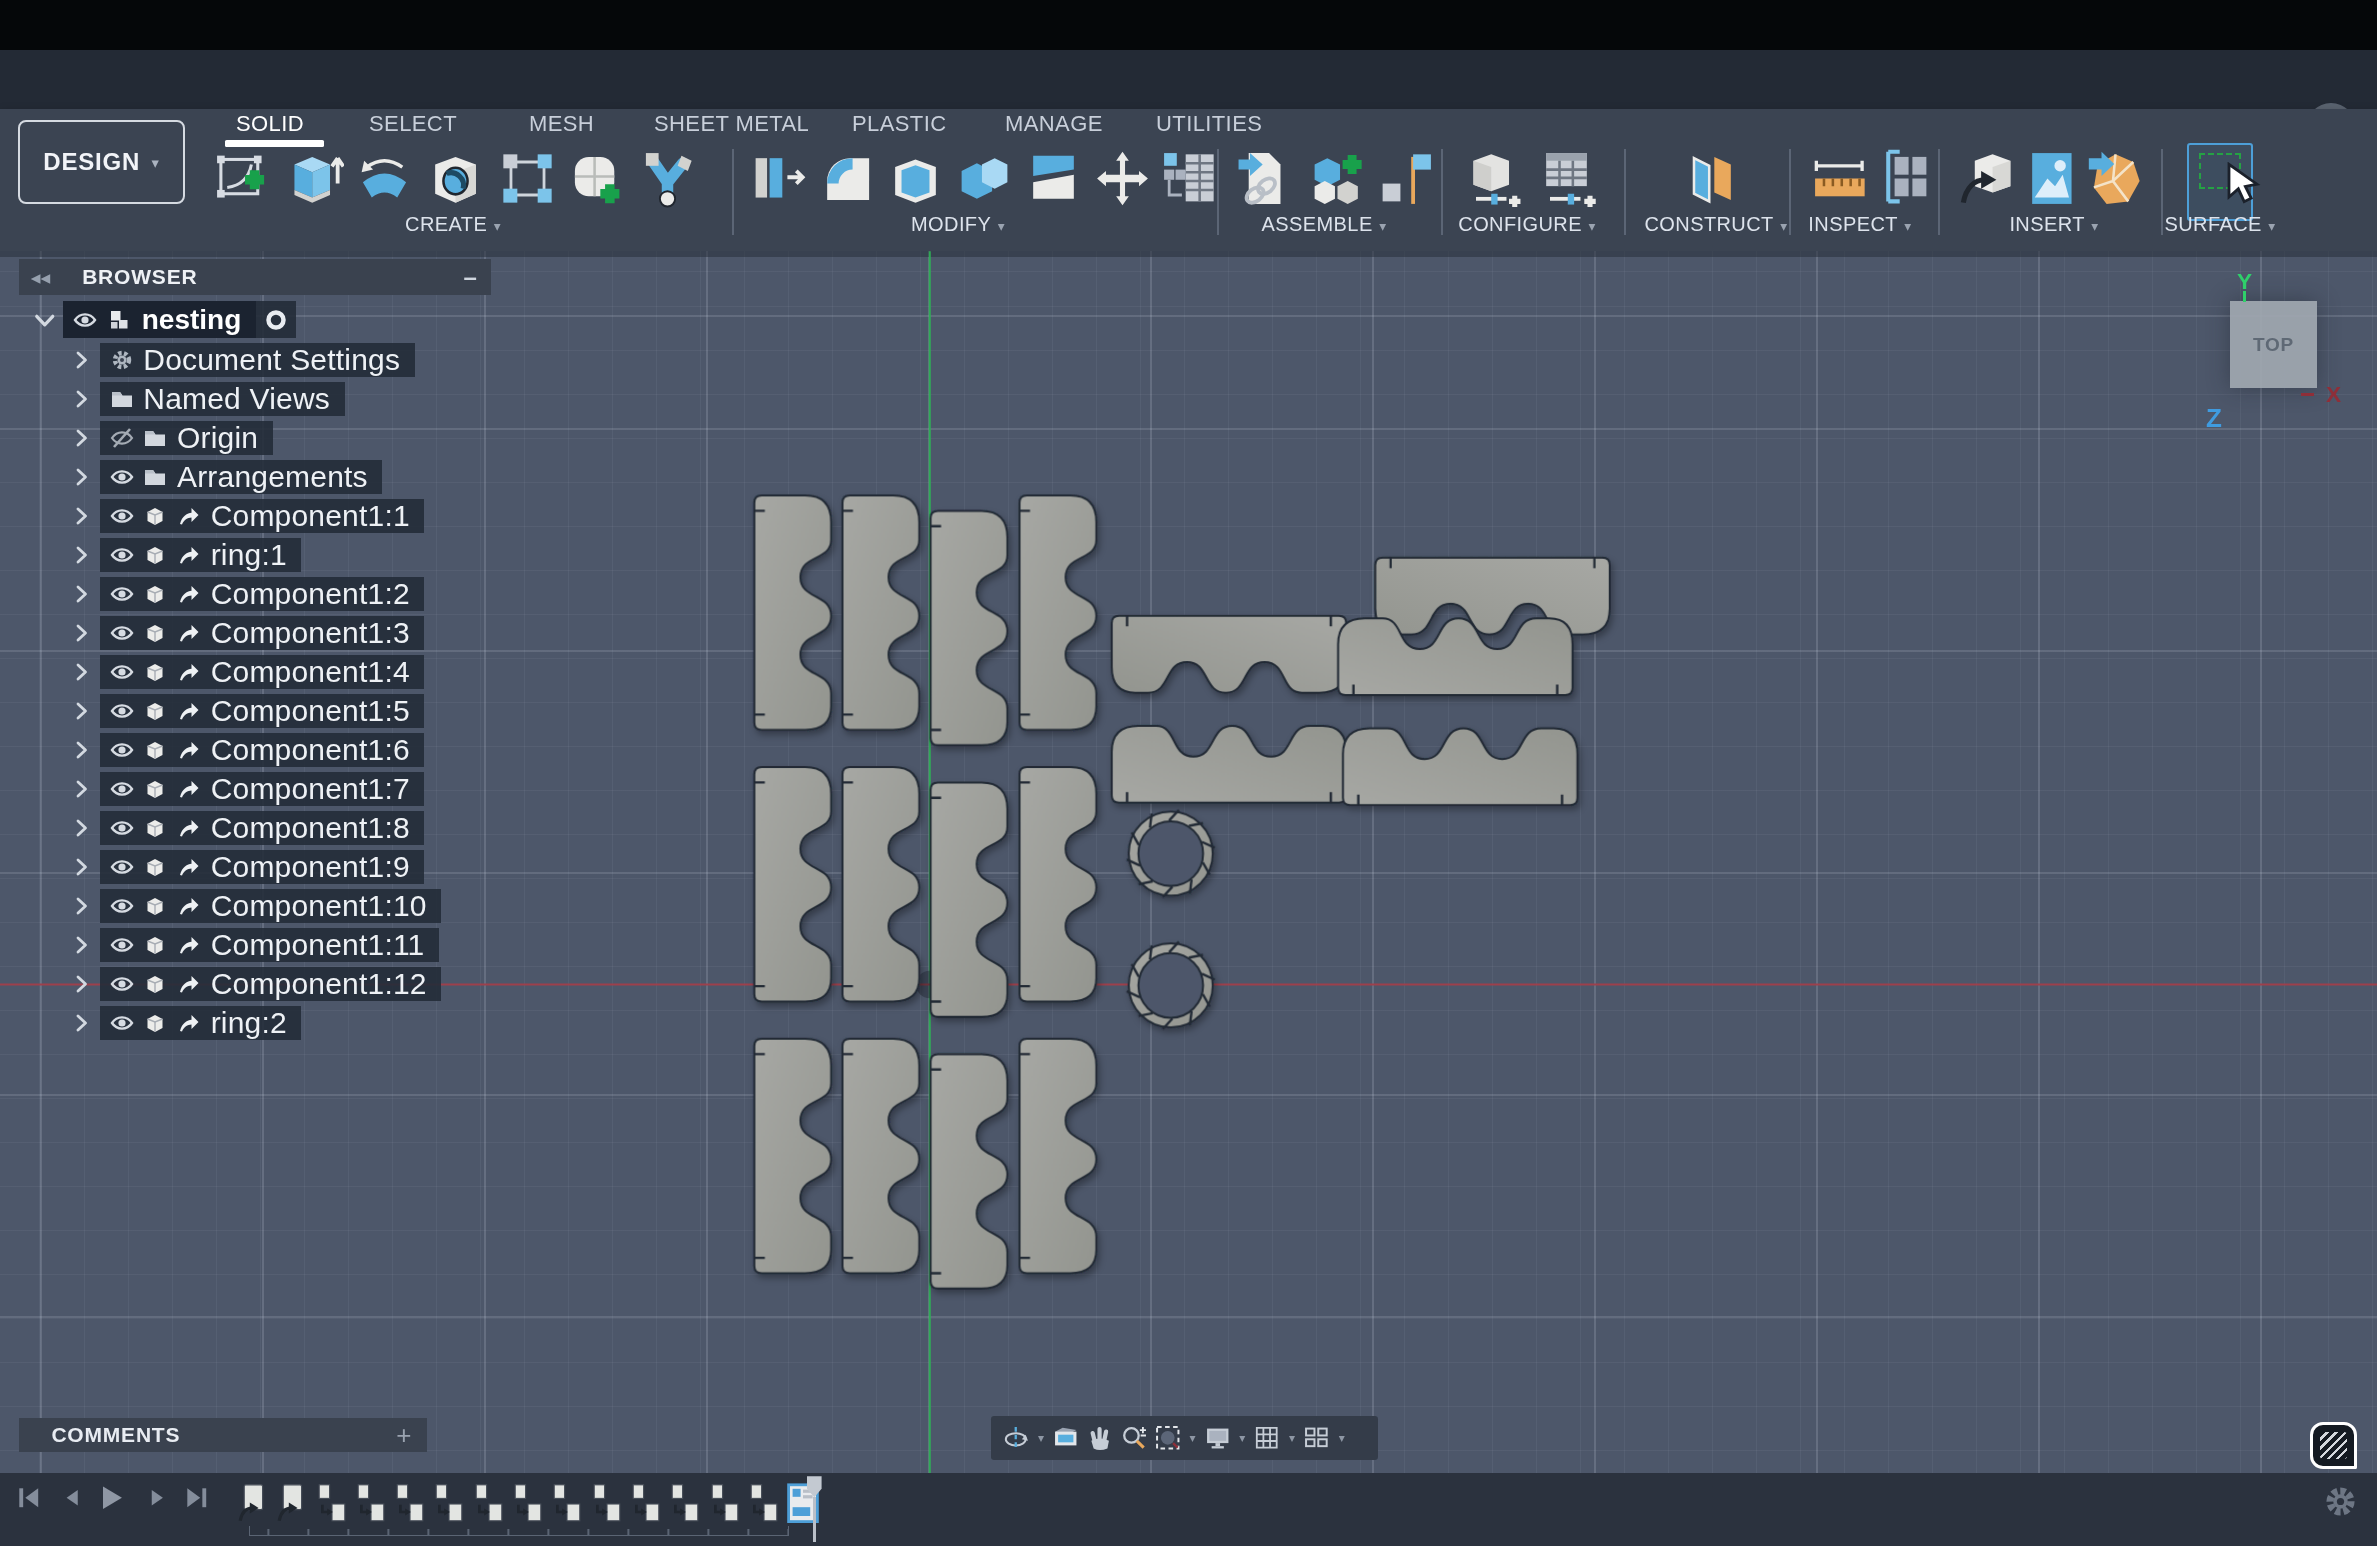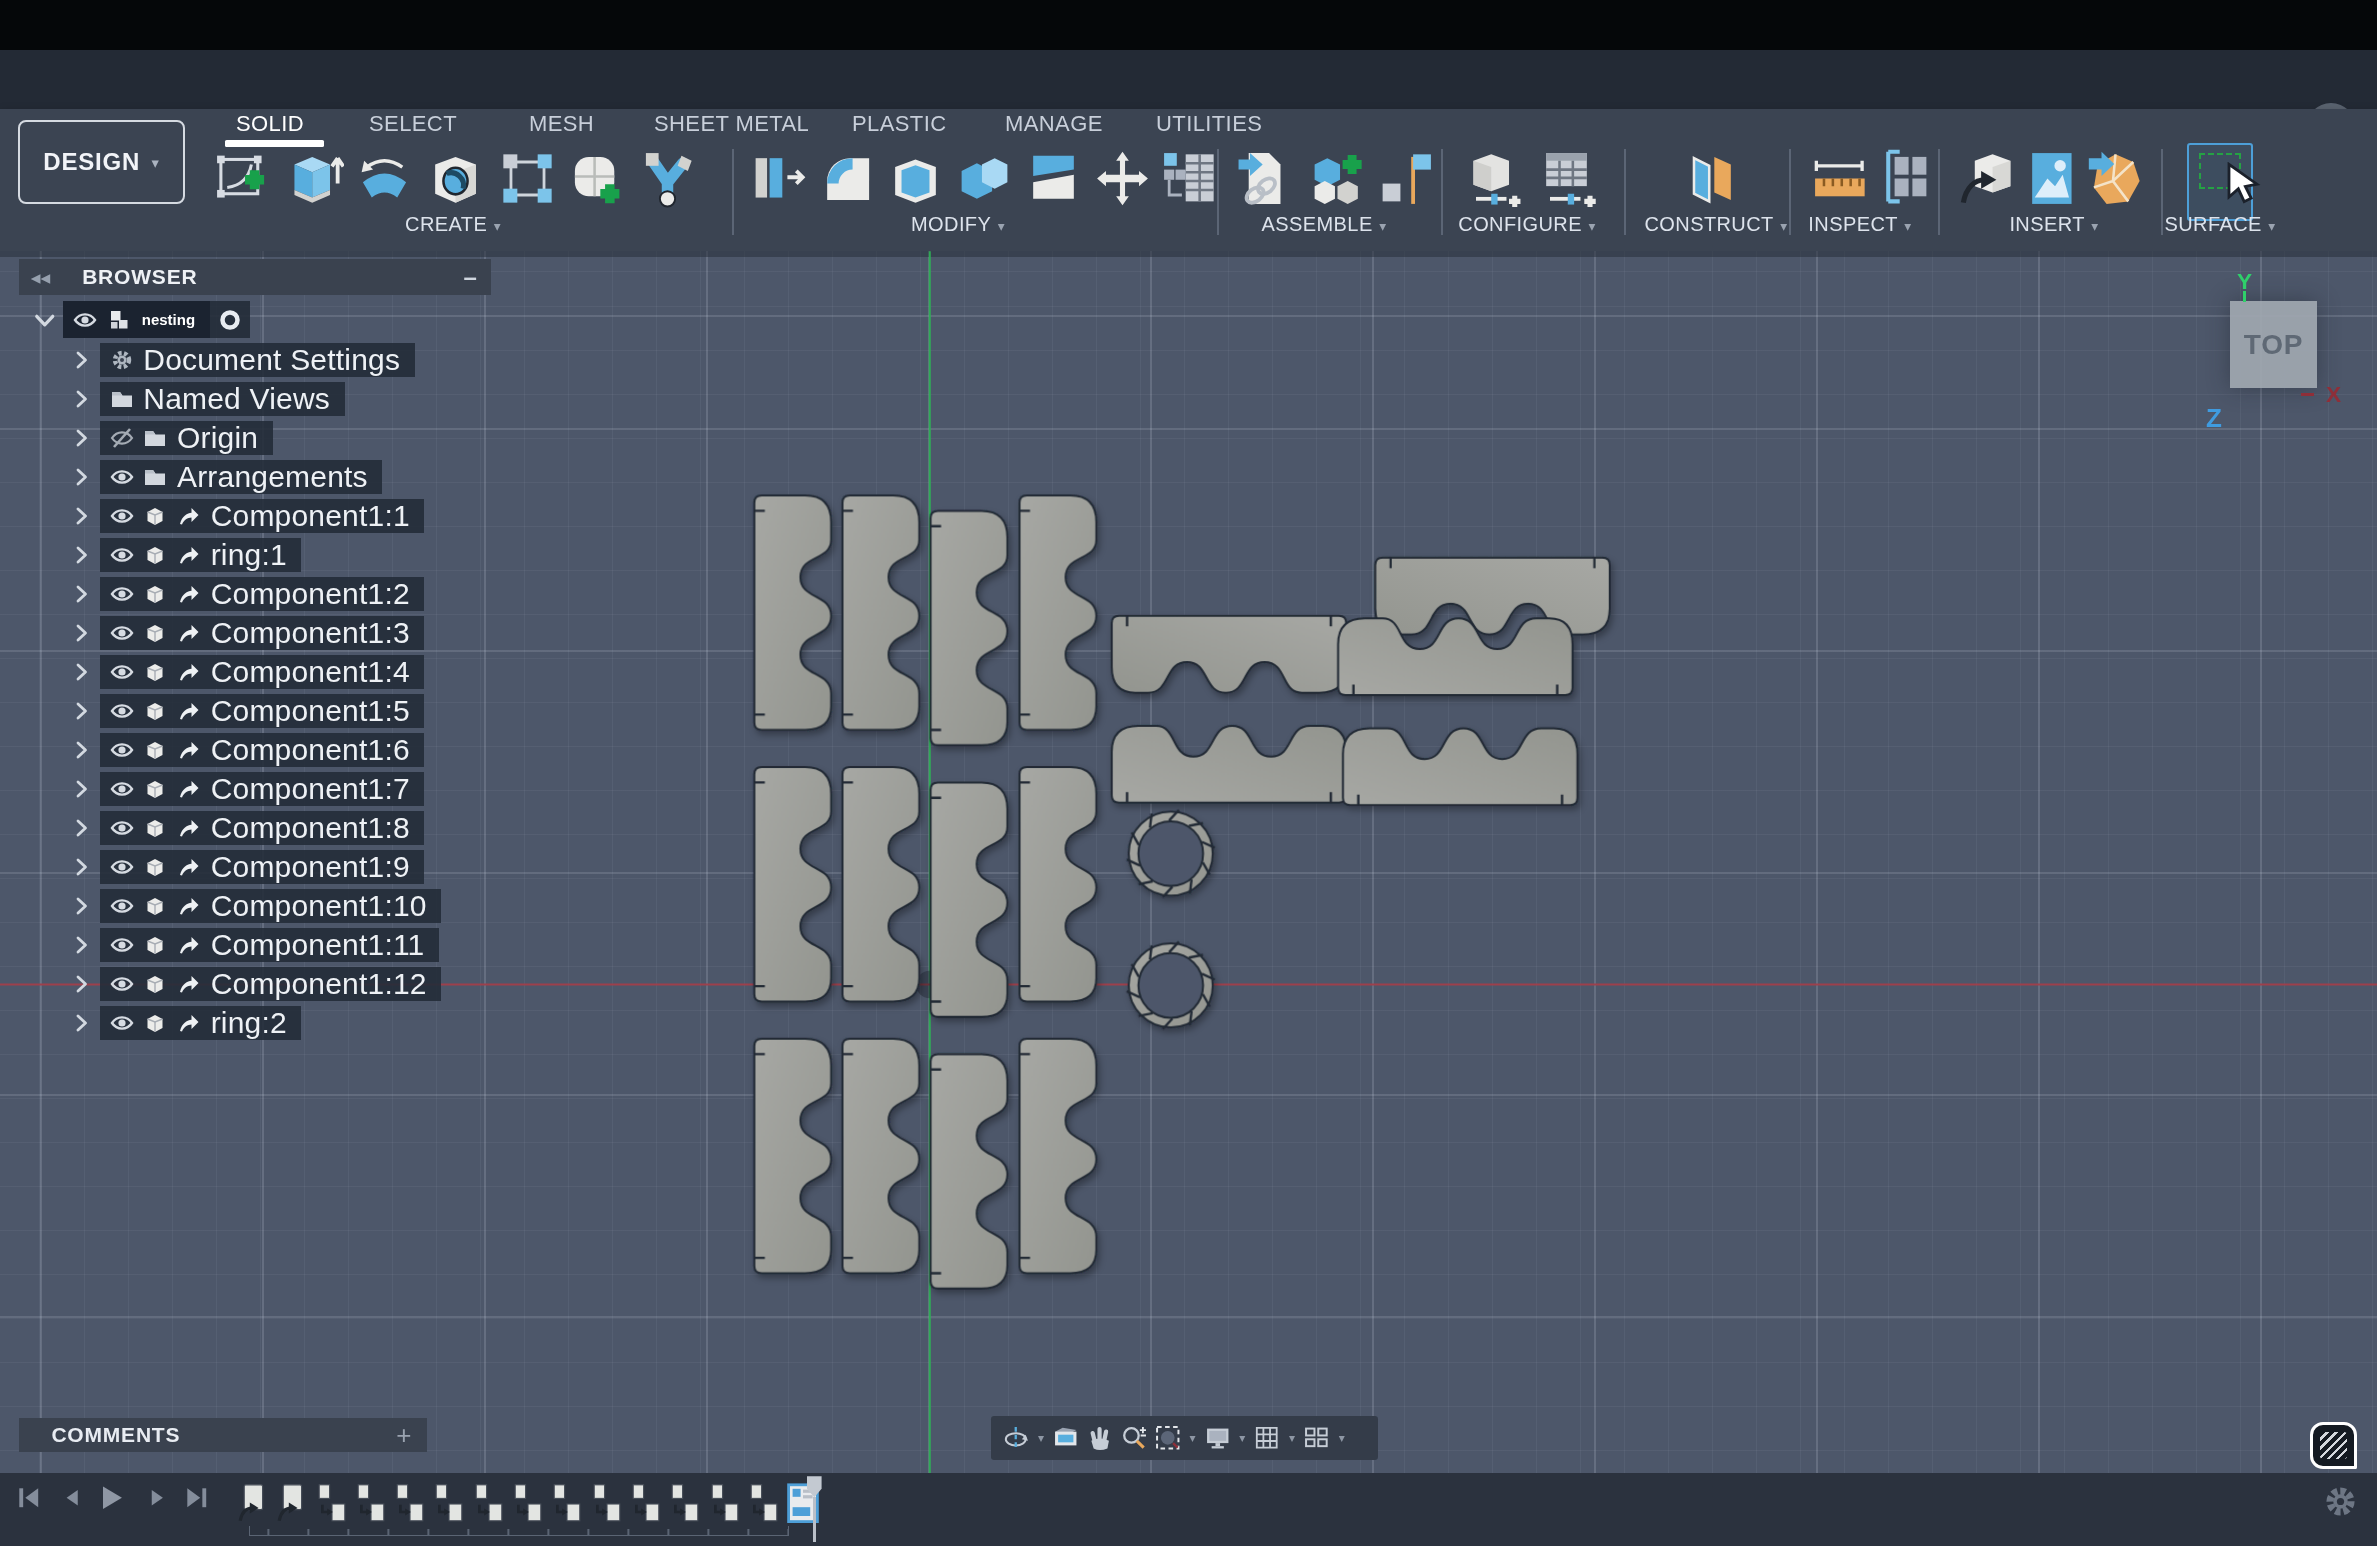--- a/index.html
+++ b/index.html
@@ -42,38 +42,38 @@
       repeating-linear-gradient(90deg, rgba(218,226,240,.17) 0 1.6px, transparent 1.6px 222px),
       repeating-linear-gradient(0deg,  rgba(218,226,240,.15) 0 1.6px, transparent 1.6px 222px),
       repeating-linear-gradient(90deg, rgba(218,226,240,.06) 0 1.2px, transparent 1.2px 44px),
       repeating-linear-gradient(0deg,  rgba(218,226,240,.055) 0 1.2px, transparent 1.2px 44px);
     background-position:40px 0,0 66px,40px 0,0 21px}
   #topstrip{left:0;top:0;width:2377px;height:5.7px;background:rgba(40,47,58,.55)}
   #geom{left:0;top:0}
 
   
   #vcube{left:2230px;top:50px;width:87px;height:87px;background:rgba(160,167,176,.92);
-    display:flex;align-items:center;justify-content:center;font-size:28px;font-weight:bold;color:#5f6975;letter-spacing:0.8px;
+    display:flex;align-items:center;justify-content:center;font-size:19px;font-weight:bold;color:#5f6975;letter-spacing:0.8px;
     box-shadow:0 0 21px rgba(30,36,46,.45)}
   .axlab{position:absolute;font-size:22.6px;font-weight:bold}
   #ax-y{left:2237px;top:18px;color:#2fd06a}
   #ax-z{left:2206px;top:152px;color:#3f9be0;font-size:26px}
   #ax-x{left:2326px;top:131px;color:#8e2f39}
   #ax-ytick{left:2243px;top:40px;width:3.2px;height:10.5px;background:#2fd06a}
   #ax-xtick{left:2301px;top:142px;width:13px;height:3.2px;background:#8e2f39}
 
   
   #bheader{left:19.4px;top:8px;width:472px;height:36px;background:#3a424f;display:flex;align-items:center}
   #bheader .bt{font-size:21px;font-weight:bold;color:#eef1f5;letter-spacing:0.8px;margin-left:32px}
   #bheader .col{margin-left:11.3px;color:#96a0ae;font-size:19.4px}
   #bheader .min{margin-left:auto;margin-right:14.6px;color:#cfd6df;font-size:24px;font-weight:bold}
   #rootrow{left:19.4px;top:50px;height:37px;display:flex;align-items:center}
   .band{display:inline-flex;align-items:center;gap:10.5px;height:37px;background:rgba(36,44,57,.9);padding:0 14.6px 0 9.7px}
   #rootrow .band.sel{background:#1b2330}
-  #rootrow .rlbl{font-size:15px;font-weight:bold;color:#fff}
+  #rootrow .rlbl{font-size:28px;font-weight:bold;color:#fff}
   #browser-rows{left:19.4px;top:92px}
   .brow{height:39px;display:flex;align-items:flex-start}
   .brow .chev{width:24px;height:24px;margin:4.9px 6.5px 0 50px;flex:none}
   .brow .band{height:34px;gap:9.7px}
   .brow .lbl{font-size:30px;color:#eef1f5;letter-spacing:0.2px}
   .bi{width:24px;height:24px;flex:none}
   #rootrow .chev{width:27.5px;height:27.5px;margin:0 4.9px 0 11.3px}
 
   
   #commentsbar{left:19.4px;top:1167px;width:408px;height:34px;background:#3a424f;display:flex;align-items:center}

